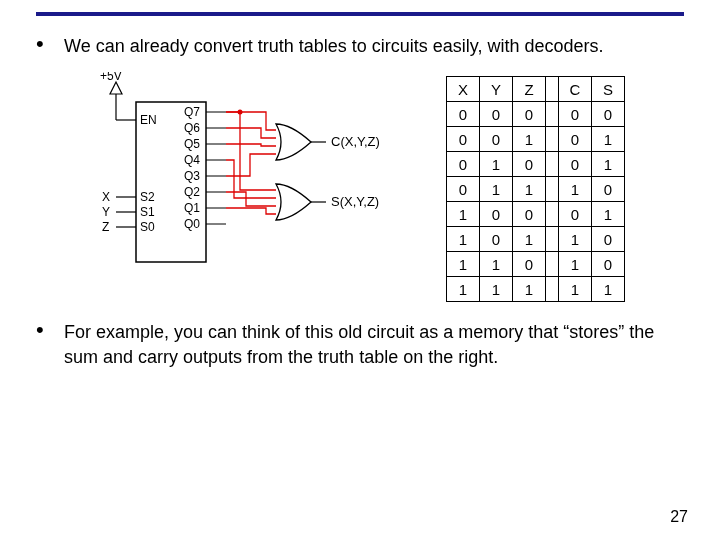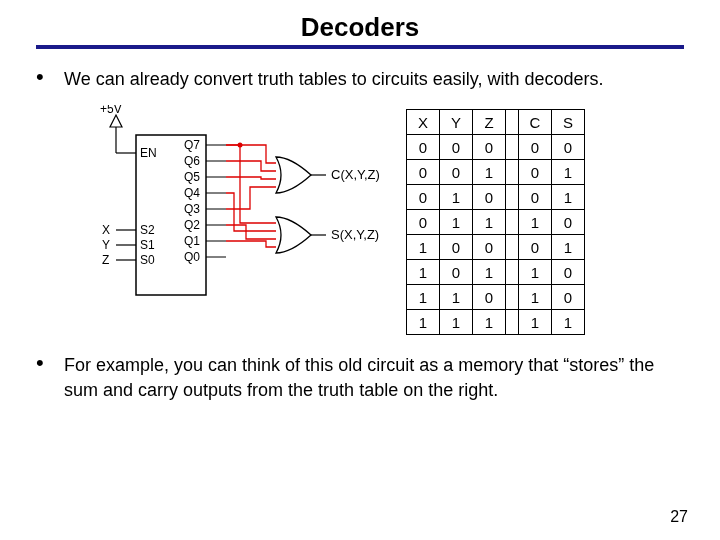--- a/index.html
+++ b/index.html
@@ -44,20 +44,21 @@
   }
   .bullet-text {
     flex: 1;
     font-size: 18px;
     color: #000;
     line-height: 1.35;
   }
   .content-row {
     display: flex;
     align-items: flex-start;
+    gap: 40px;
     margin: 10px 0 10px 30px;
   }
   .circuit {
     width: 340px;
     height: 220px;
     flex-shrink: 0;
   }
   .truth {
     border-collapse: collapse;
     margin-top: 4px;
@@ -89,21 +90,20 @@
     font-size: 16px;
     color: #000;
     text-align: center;
   }
 </style>
 </head>
 <body>
 
 <div class="slide">
 
-  <div class="title">Decoders</div>
   <div class="rule"></div>
 
   <div class="bullet-row">
     <div class="bullet-dot">•</div>
     <div class="bullet-text">We can already convert truth tables to circuits easily, with decoders.</div>
   </div>
 
   <div class="content-row">
 
     <svg class="circuit" viewBox="0 0 340 220">

